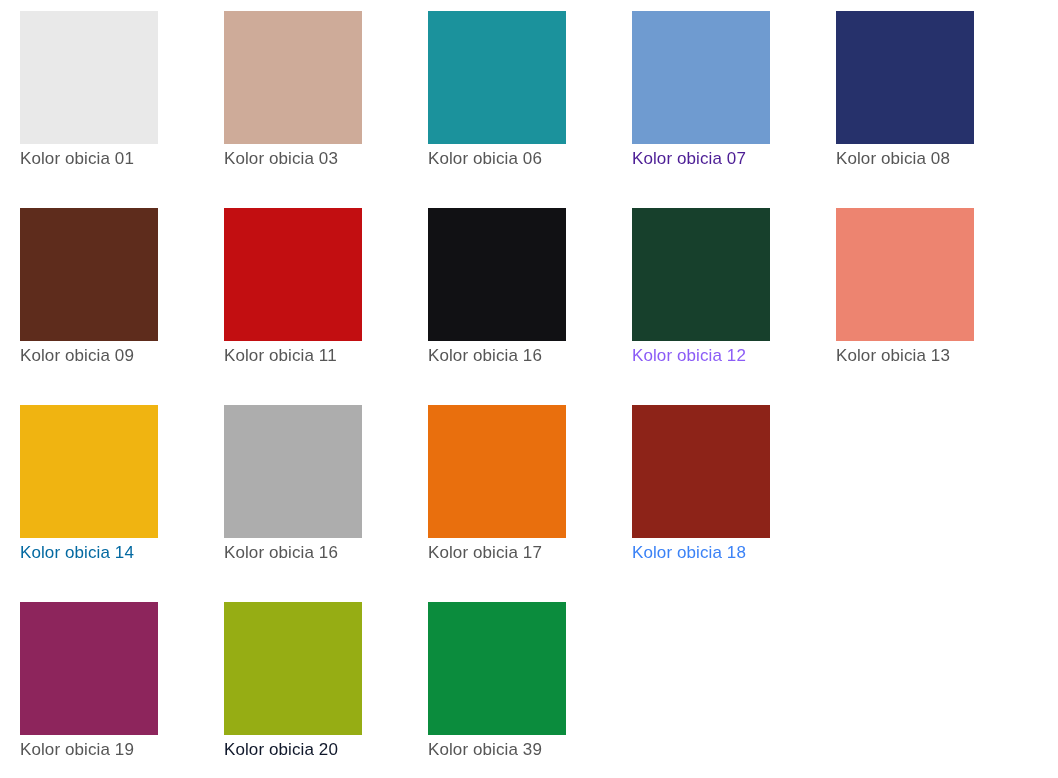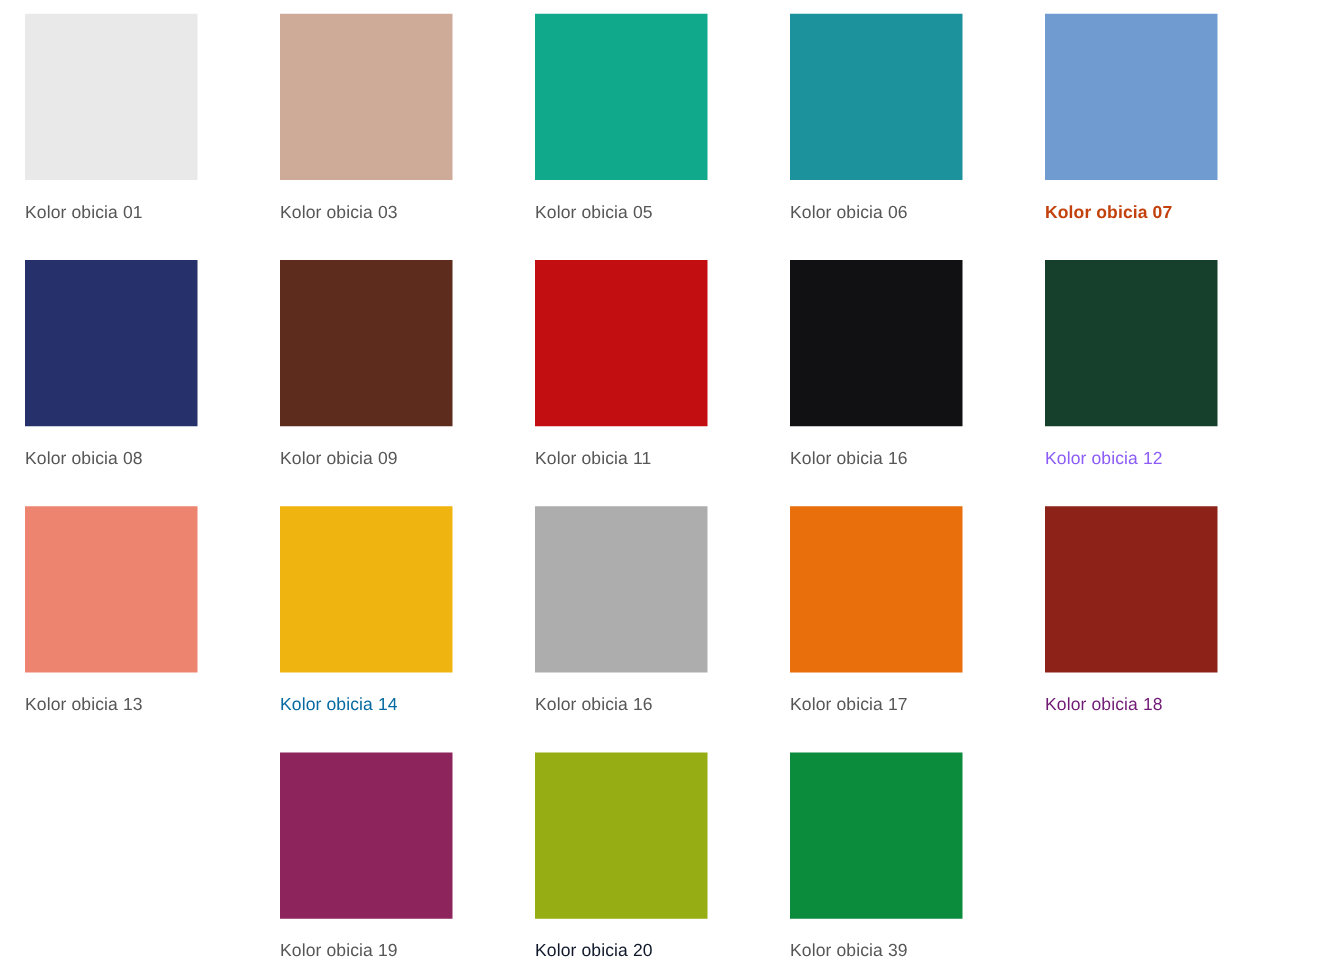--- a/index.html
+++ b/index.html
@@ -38,52 +38,48 @@
   }
 
   .swatch-chip {
     width: 138px;
     height: 133px;
     display: block;
     border: 0;
   }
 
   .swatch-label {
-    margin-top: 17px;
-    font-size: 14px;
+    margin-top: 7px;
+    font-size: 17px;
     line-height: 16px;
     color: #565656;
     letter-spacing: 0.1px;
     white-space: nowrap;
     font-weight: 400;
   }
 </style>
 </head>
 <body style="background-color: rgb(255, 255, 255);">
 
 <div id="swatch-grid">
     <div class="swatch-cell">
       <div class="swatch-chip" style="background-color: rgb(233, 233, 233);"></div>
       <div class="swatch-label" style="color: rgb(86, 86, 86);">Kolor obicia 01</div>
     </div>
     <div class="swatch-cell">
       <div class="swatch-chip" style="background-color: rgb(206, 171, 153);"></div>
       <div class="swatch-label" style="color: rgb(86, 86, 86);">Kolor obicia 03</div>
     </div>
     <div class="swatch-cell">
-      <div class="swatch-chip" style="background-color: rgb(17, 169, 139);"></div>
-      <div class="swatch-label" style="color: rgb(86, 86, 86);">Kolor obicia 05</div>
-    </div>
-    <div class="swatch-cell">
       <div class="swatch-chip" style="background-color: rgb(27, 146, 156);"></div>
       <div class="swatch-label" style="color: rgb(86, 86, 86);">Kolor obicia 06</div>
     </div>
     <div class="swatch-cell">
       <div class="swatch-chip" style="background-color: rgb(111, 155, 208);"></div>
-      <div class="swatch-label" style="color: #c2410c; font-weight: bold;">Kolor obicia 07</div>
+      <div class="swatch-label" style="color: #4c1d95;">Kolor obicia 07</div>
     </div>
     <div class="swatch-cell">
       <div class="swatch-chip" style="background-color: rgb(38, 49, 107);"></div>
       <div class="swatch-label" style="color: rgb(86, 86, 86); text-align: right;">Kolor obicia 08</div>
     </div>
     <div class="swatch-cell">
       <div class="swatch-chip" style="background-color: rgb(94, 44, 28);"></div>
       <div class="swatch-label" style="color: rgb(86, 86, 86);">Kolor obicia 09</div>
     </div>
     <div class="swatch-cell">
@@ -109,21 +105,21 @@
     <div class="swatch-cell">
       <div class="swatch-chip" style="background-color: rgb(173, 173, 173);"></div>
       <div class="swatch-label" style="color: rgb(86, 86, 86);">Kolor obicia 16</div>
     </div>
     <div class="swatch-cell">
       <div class="swatch-chip" style="background-color: rgb(233, 111, 13);"></div>
       <div class="swatch-label" style="color: rgb(86, 86, 86);">Kolor obicia 17</div>
     </div>
     <div class="swatch-cell">
       <div class="swatch-chip" style="background-color: rgb(141, 35, 24);"></div>
-      <div class="swatch-label" style="color: #701a75;">Kolor obicia 18</div>
+      <div class="swatch-label" style="color: #3b82f6;">Kolor obicia 18</div>
     </div>
     <div class="swatch-cell is-empty"></div>
     <div class="swatch-cell">
       <div class="swatch-chip" style="background-color: rgb(141, 37, 92);"></div>
       <div class="swatch-label" style="color: rgb(86, 86, 86);">Kolor obicia 19</div>
     </div>
     <div class="swatch-cell">
       <div class="swatch-chip" style="background-color: rgb(150, 173, 20);"></div>
       <div class="swatch-label" style="color: #0f172a;">Kolor obicia 20</div>
     </div>

